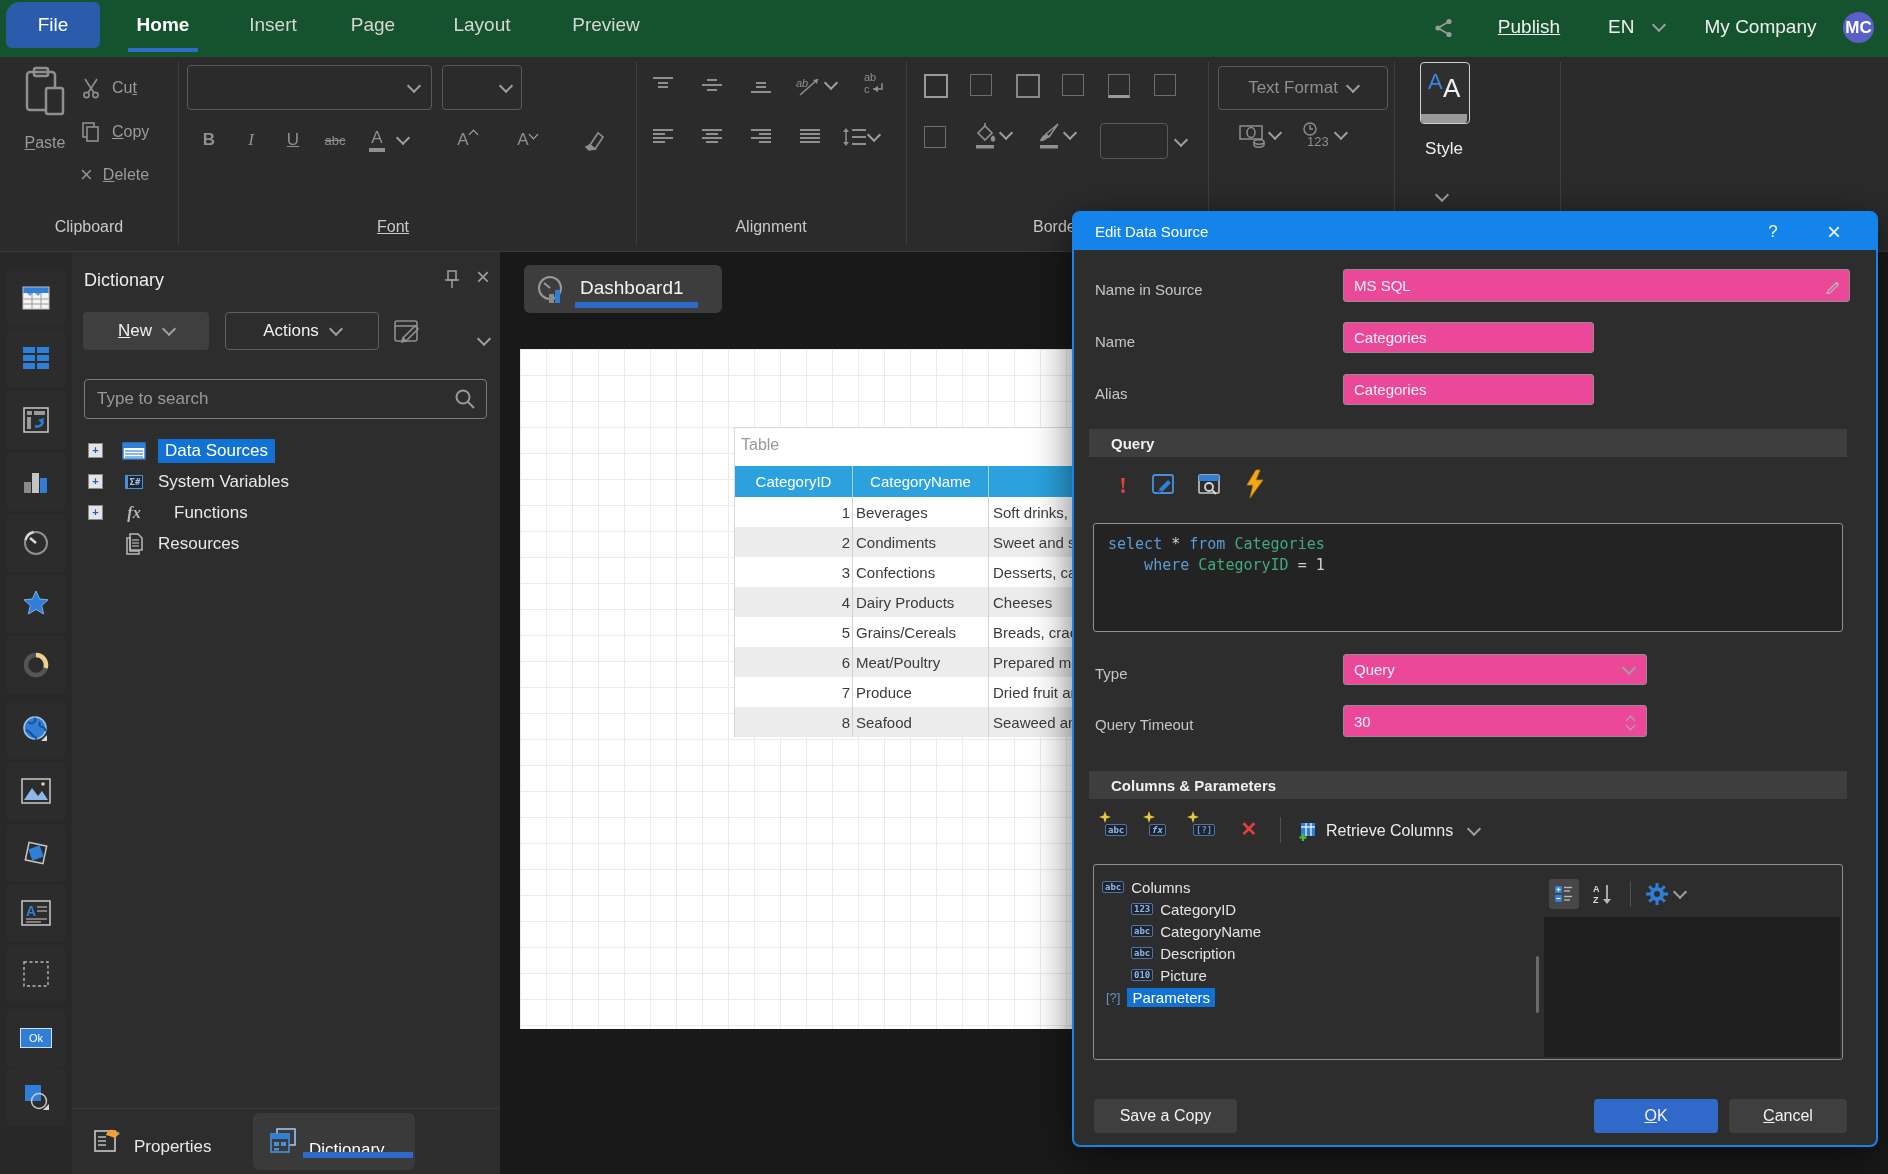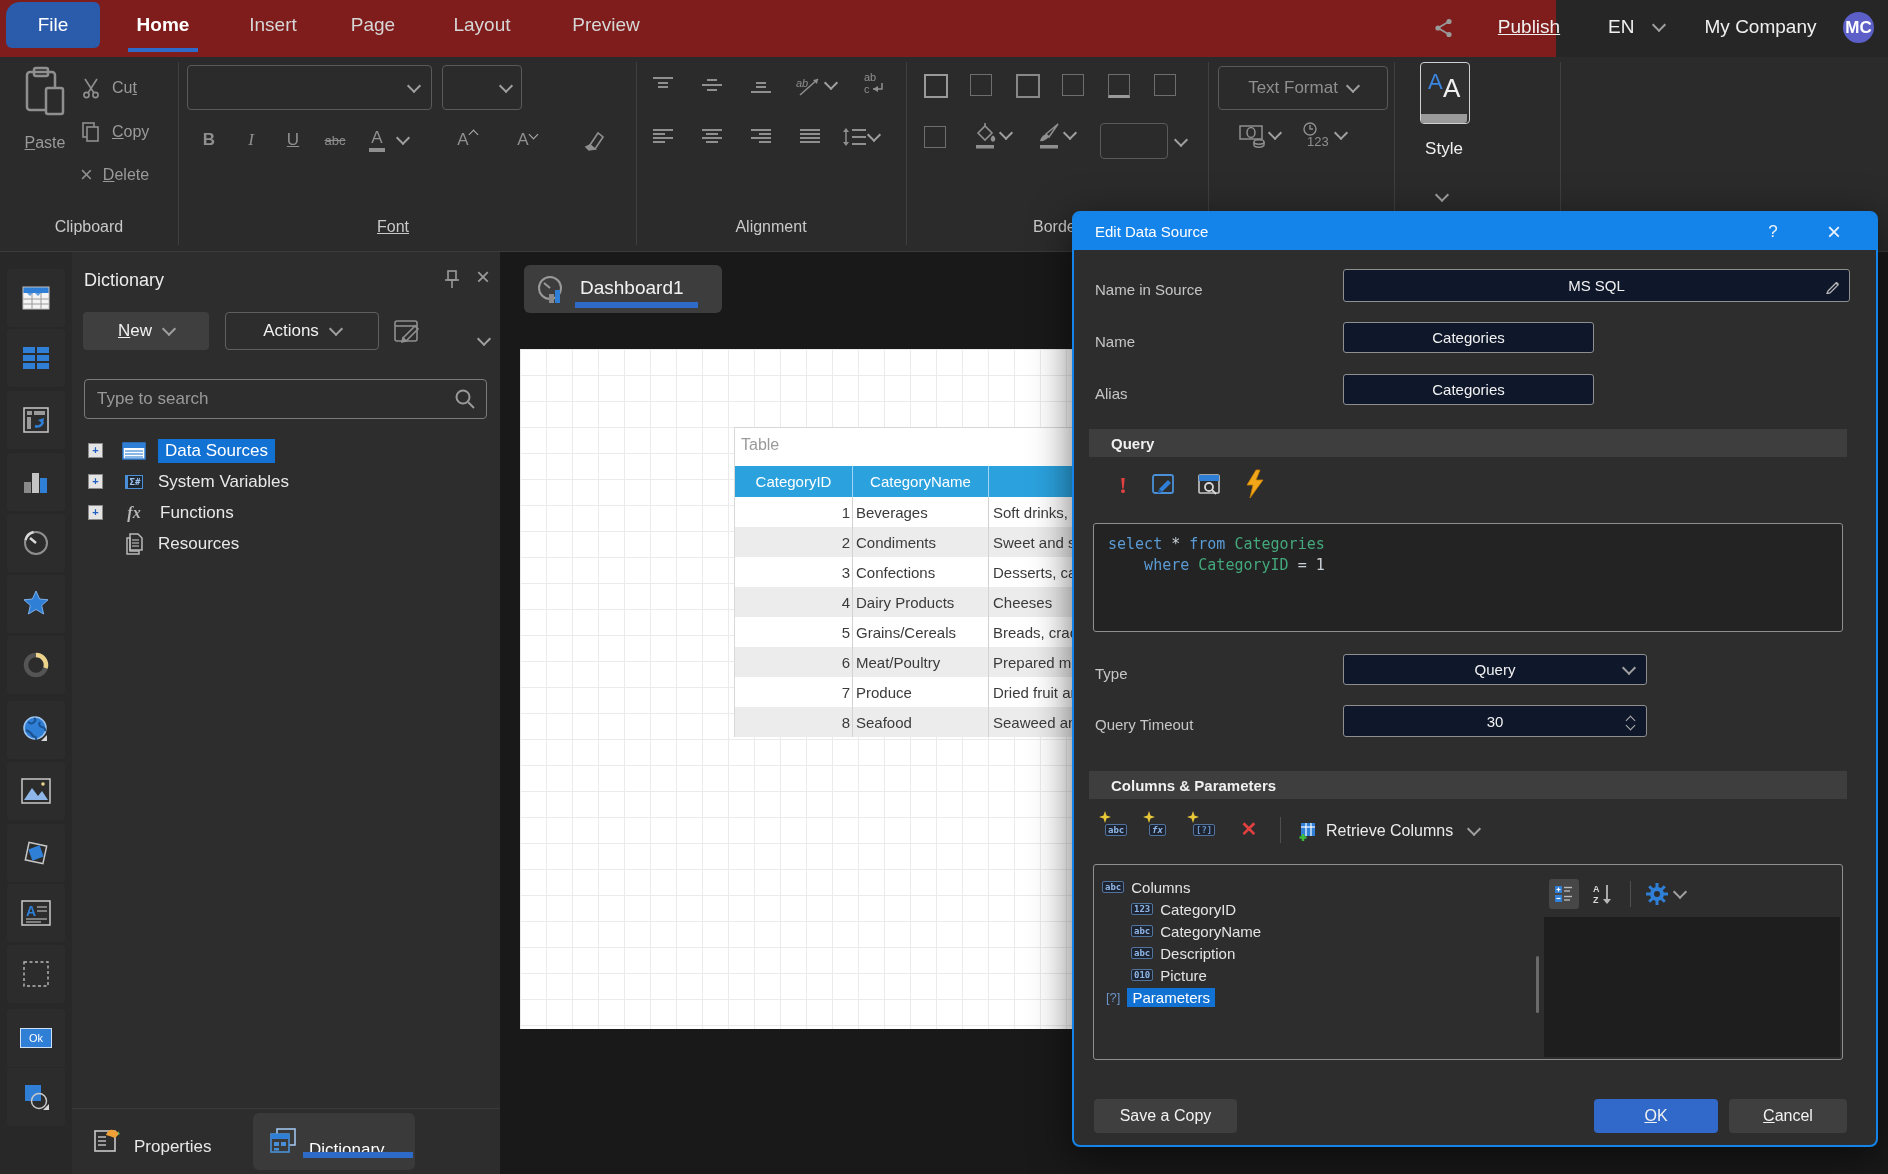--- a/index.html
+++ b/index.html
@@ -6,21 +6,21 @@
   #root{position:relative;width:1888px;height:1174px;overflow:hidden;background:#262626;
         font-family:"Liberation Sans",sans-serif;color:#e0e0e0;-webkit-font-smoothing:antialiased;}
   .abs{position:absolute;}
   .flex{display:flex;align-items:center;}
   .ctr{display:flex;align-items:center;justify-content:center;}
   .chv{display:inline-block;width:8px;height:8px;border-right:2px solid #a0a0a0;border-bottom:2px solid #a0a0a0;transform:rotate(45deg);margin-top:-4px;}
   .chvs{display:inline-block;width:6px;height:6px;border-right:1.5px solid #b0b0b0;border-bottom:1.5px solid #b0b0b0;}
   .up{transform:rotate(-135deg);margin-top:4px;}
   .dn{transform:rotate(45deg);margin-top:-3px;}
   
-  .topbar{left:0;top:0;width:1556px;height:57px;background:#7f1d1d;}
+  .topbar{left:0;top:0;width:1888px;height:57px;background:#14532d;}
   .filebtn{left:6px;top:2px;width:94px;height:46px;background:#2b5cab;border-radius:14px 6px 6px 6px;color:#fff;font-size:19px;}
   .toptab{top:0;height:50px;font-size:19px;color:#d6d6d6;}
   .toptab.active{color:#fff;font-weight:bold;}
   
   .ribbon{left:0;top:57px;width:1888px;height:194px;background:#2b2b2b;border-bottom:1px solid #3a3a3a;}
   .rdiv{top:5px;width:1px;height:183px;background:#3f3f3f;}
   .seclbl{top:161px;height:22px;font-size:16px;color:#c9c9c9;text-align:center;}
   .rlbl{font-size:16px;color:#9a9a9a;}
   .dd{border:1px solid #5a5a5a;border-radius:4px;background:#2b2b2b;}
   .fnticon{font-size:17px;color:#8f8f8f;width:38px;height:44px;}
@@ -45,21 +45,21 @@
   .page{background:#fff;background-image:linear-gradient(#ebebeb 1px,transparent 1px),linear-gradient(90deg,#ebebeb 1px,transparent 1px);background-size:26px 26px;}
   .wtable{background:#fff;border:1px solid #d8d8d8;}
   .thead{background:#2ba2de;color:#fff;font-size:15px;}
   .tcell{height:31px;display:flex;align-items:center;justify-content:center;border-right:1px solid rgba(255,255,255,.55);box-sizing:border-box;}
   .drow{height:30px;display:flex;font-size:15px;color:#3b3b3b;}
   .dcell{display:flex;align-items:center;border-right:1px solid #d2d2d2;box-sizing:border-box;height:30px;}
   
   .dialog{left:1072px;top:211px;width:806px;height:936px;background:#2d2d2d;border:2px solid #1584ea;border-radius:8px;box-shadow:0 10px 40px rgba(0,0,0,.55);box-sizing:border-box;z-index:50;}
   .dtitle{left:0;top:0;right:0;height:37px;background:#1584ea;border-radius:5px 5px 0 0;color:#fff;font-size:15px;}
   .dlbl{font-size:15px;color:#c6c6c6;height:32px;display:flex;align-items:center;}
-  .din{background:#0f172a;border:1px solid #8f8f8f;border-radius:3px;color:#f2f2f2;font-size:15px;display:flex;align-items:center;padding:8px 10px;box-sizing:border-box;justify-content:center;}
+  .din{background:#ec4899;border:1px solid #8f8f8f;border-radius:3px;color:#f2f2f2;font-size:15px;display:flex;align-items:center;padding:8px 10px;box-sizing:border-box;}
   .sech{background:#3e3e3e;height:28px;display:flex;align-items:center;font-size:15px;font-weight:bold;color:#f0f0f0;padding-left:22px;box-sizing:border-box;}
   .sql{font-family:"DejaVu Sans Mono",monospace;font-size:15px;line-height:21px;white-space:pre;}
   .kw{color:#5b9bd5;} .id{color:#43a87c;} .op{color:#c8cfd6;}
   .bdg{font:bold 9px "DejaVu Sans Mono",monospace;color:#8fb6e8;border:1px solid #50749e;border-radius:2px;padding:0 2px;background:#1d2430;}
   .crow{height:22px;display:flex;align-items:center;font-size:15px;color:#e4e4e4;}
   .dbtn2{height:34px;border-radius:4px;background:#3f3f3f;color:#f2f2f2;font-size:16px;display:flex;align-items:center;justify-content:center;}
   .star4{position:absolute;left:-4px;top:-5px;}
 </style>
 </head>
 <body>
@@ -516,21 +516,21 @@
           </span>
           <span class="tlbl" style="margin-left: 6px;">System Variables</span>
         </div>
         <div class="trow">
           <span style="width: 16px; margin-left: 16px; display: flex;">
             <span class="texp">+</span>
           </span>
           <span style="width: 36px; margin-left: 12px; display: flex; justify-content: center;">
             <span style="font:italic bold 16px 'Liberation Serif',serif;color:#b8b8b8;">fx</span>
           </span>
-          <span class="tlbl" style="margin-left: 8px;">Functions</span>
+          <span class="tlbl" style="margin-left: 22px;">Functions</span>
         </div>
         <div class="trow">
           <span style="width: 16px; margin-left: 16px; display: flex;"></span>
           <span style="width: 36px; margin-left: 12px; display: flex; justify-content: center;">
             <svg width="20" height="22" viewBox="0 0 20 22">
               <path d="M6 1 h8 l4 4 v12 h-12 z" fill="none" stroke="#b8b8b8" stroke-width="1.5"></path>
               <path d="M3 5 h3 v13 h9 v3 h-12 z" fill="none" stroke="#b8b8b8" stroke-width="1.5"></path>
               <g stroke="#b8b8b8" stroke-width="1.2">
                 <line x1="8" y1="7" x2="15" y2="7"></line>
                 <line x1="8" y1="10" x2="15" y2="10"></line>

